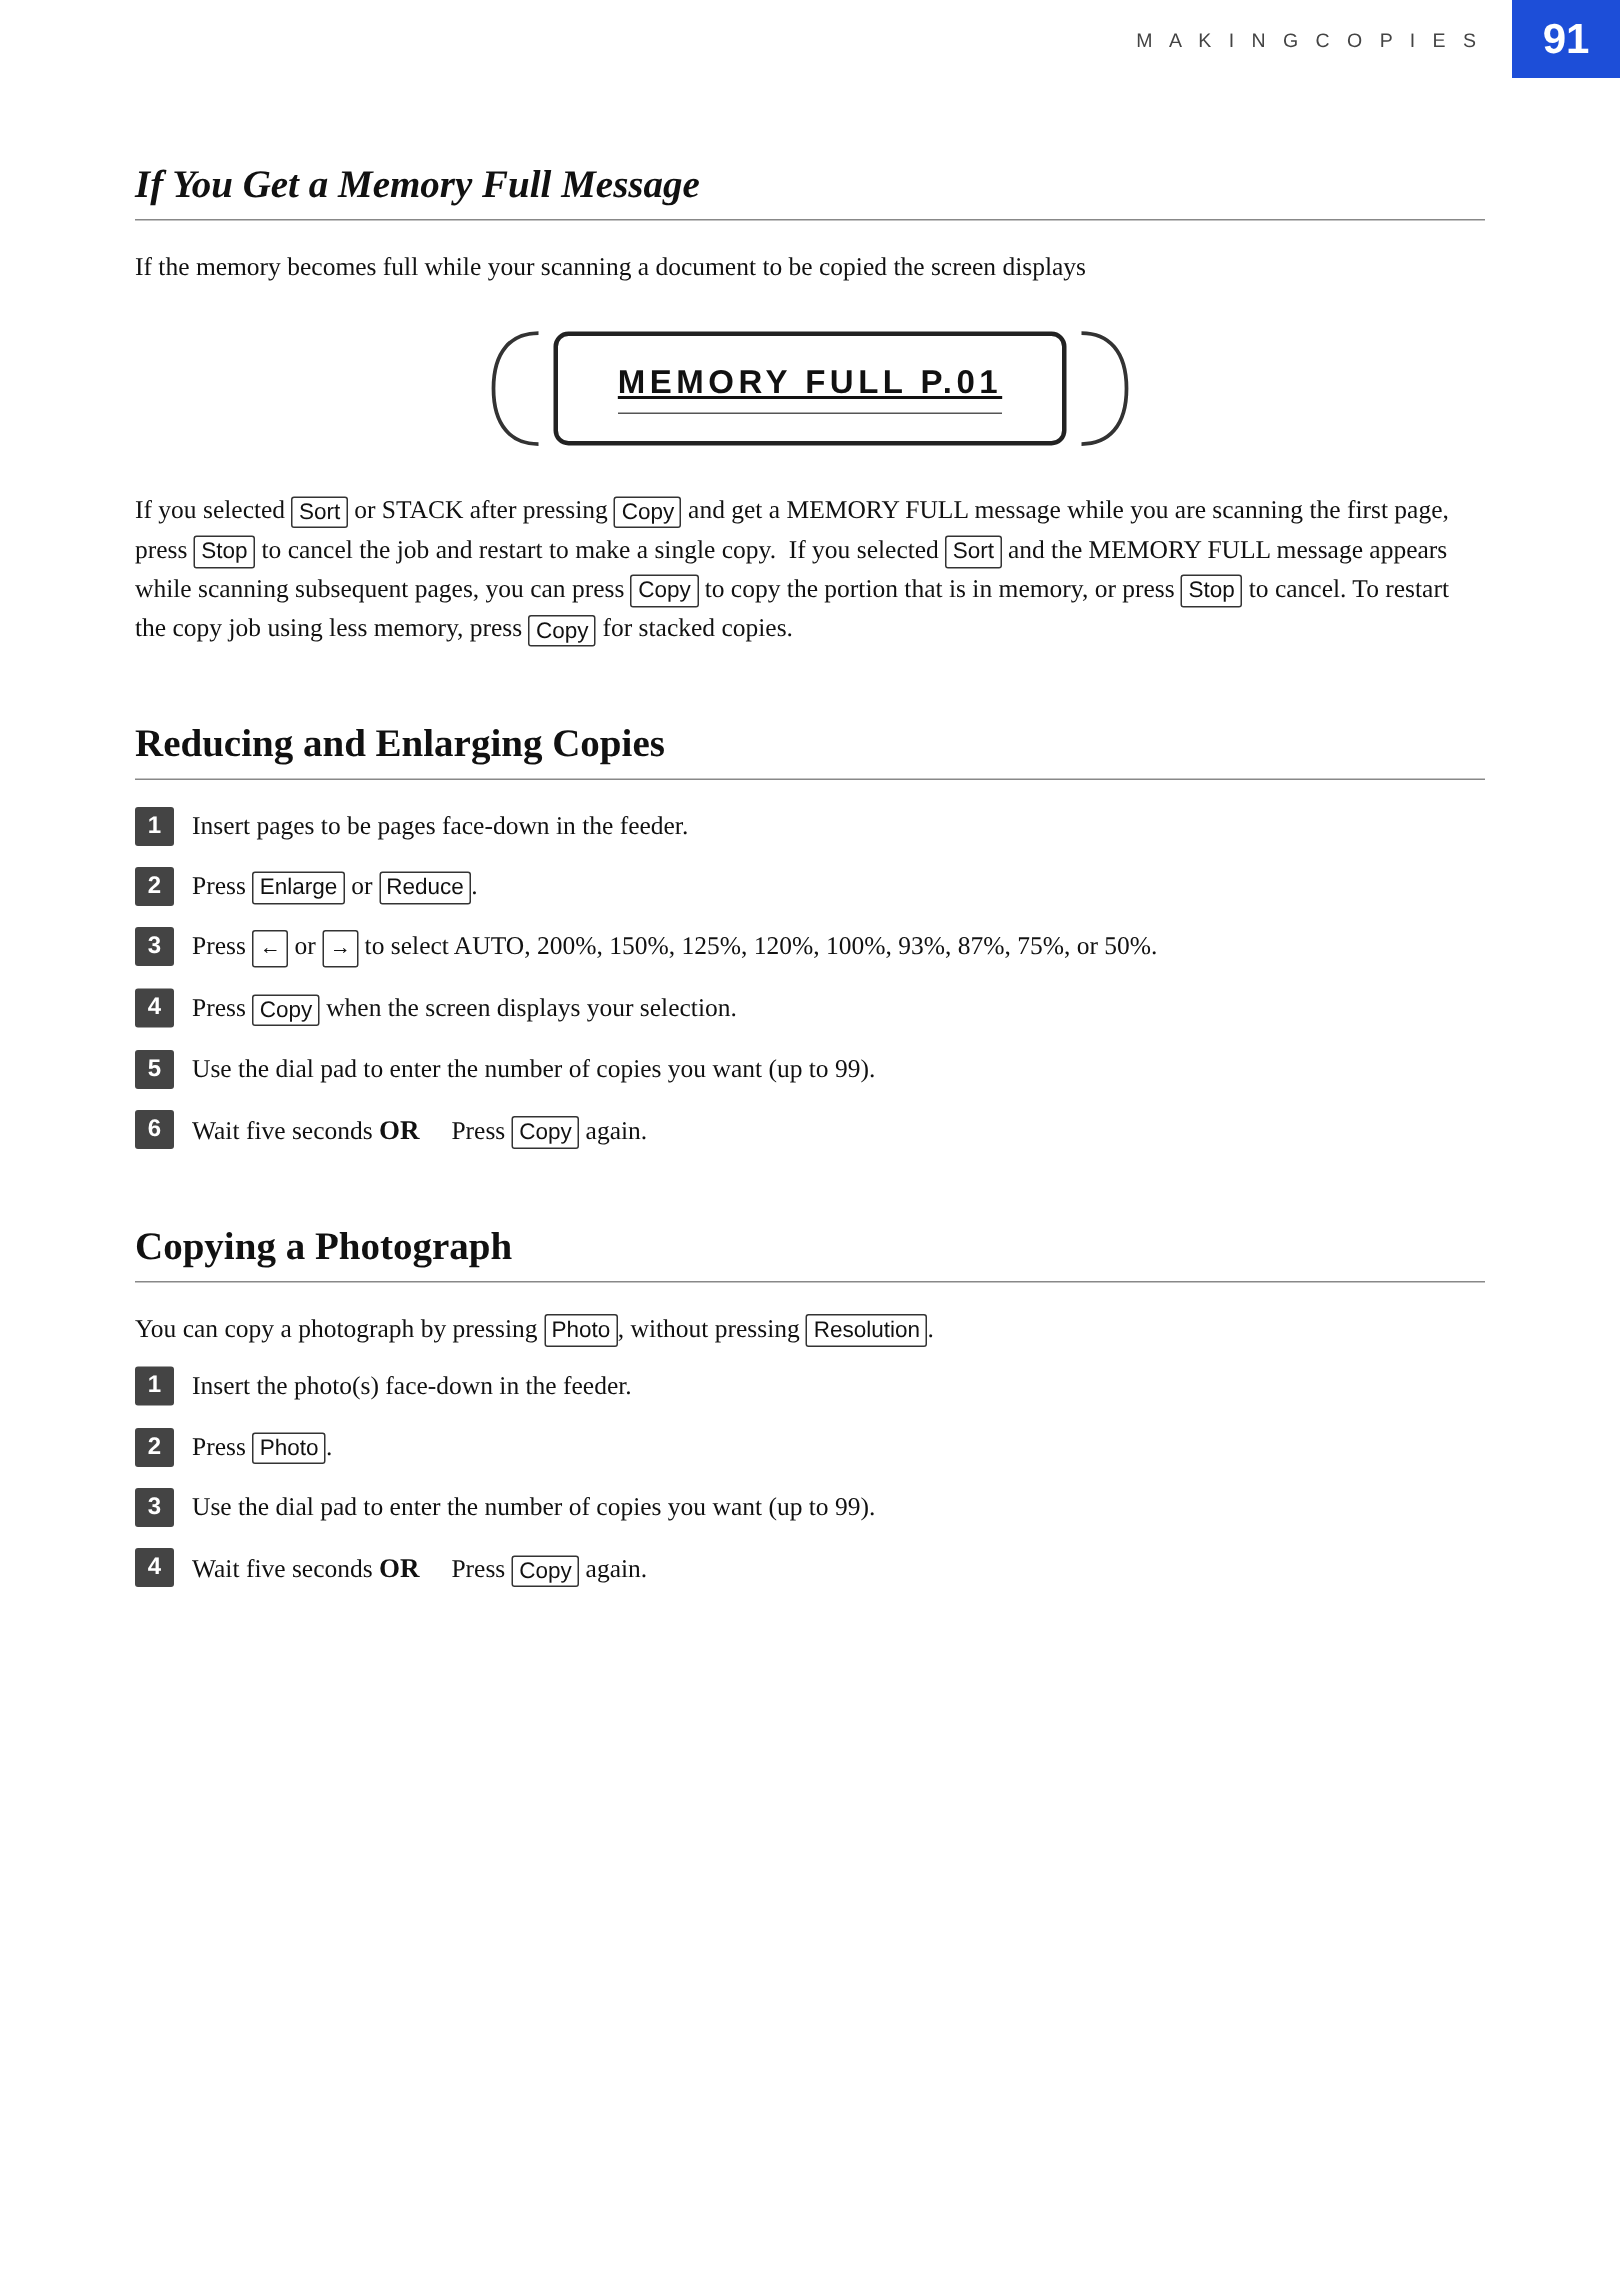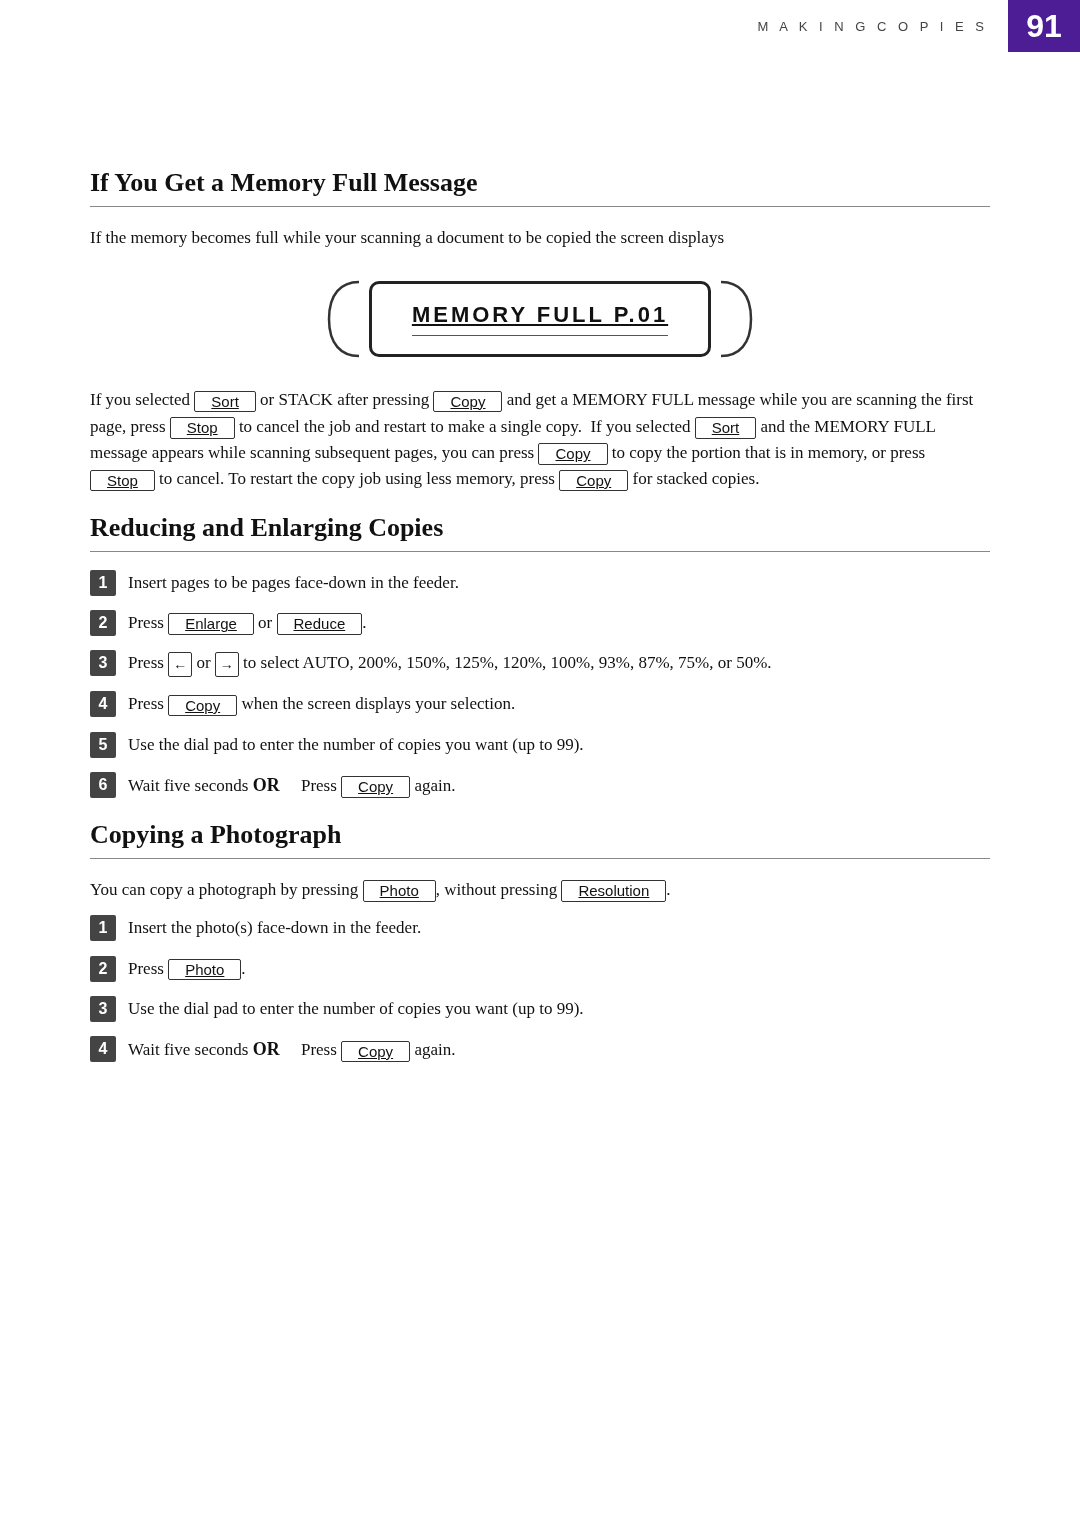--- a/index.html
+++ b/index.html
@@ -33,65 +33,64 @@
 
     .header-label {
       font-size: 13px;
       letter-spacing: 4px;
       color: #444;
       font-family: Arial, sans-serif;
       padding-right: 20px;
     }
 
     .page-number-box {
-      background: #4c1d95;
+      background: #1d4ed8;
       color: #fff;
-      font-size: 32px;
+      font-size: 28px;
       font-weight: bold;
       font-family: Arial, sans-serif;
       width: 72px;
       height: 52px;
       display: flex;
       align-items: center;
       justify-content: center;
     }
 
     
     .section-title {
       font-size: 26px;
       font-weight: bold;
       margin-bottom: 8px;
-      margin-top: 20px;
+      margin-top: 48px;
     }
 
     .section-divider {
       border: none;
       border-top: 1px solid #888;
       margin-bottom: 18px;
     }
 
     
     .body-text {
       font-size: 17px;
       line-height: 1.55;
       margin-bottom: 12px;
     }
 
     
     .key-box {
       display: inline-block;
       border: 1px solid #333;
-      padding: 0px 16px;
+      padding: 0px 4px;
       font-size: 15px;
       font-family: Arial, sans-serif;
       border-radius: 2px;
       line-height: 1.3;
       vertical-align: middle;
       background: #fff;
-      text-decoration: underline;
     }
 
     
     .memory-display-container {
       display: flex;
       justify-content: center;
       align-items: center;
       margin: 30px 0 30px 0;
       position: relative;
       text-decoration: underline;
@@ -189,21 +188,21 @@
 </head>
 <body>
 
 <div class="page">
 
   <div class="header-bar">
     <span class="header-label">M A K I N G   C O P I E S</span>
     <div class="page-number-box">91</div>
   </div>
 
-  <h2 class="section-title" style="margin-top: 108px;">If You Get a Memory Full Message</h2>
+  <h2 class="section-title" style="margin-top: 48px; font-style: italic;">If You Get a Memory Full Message</h2>
   <hr class="section-divider">
 
   <p class="body-text">
     <span>If the memory becomes full while your scanning a document to be copied the screen displays</span>
   </p>
 
   <div class="memory-display-container">
     <div class="memory-display-bracket">
 
       <svg class="bracket-svg" width="44" height="90" viewBox="0 0 44 90">

